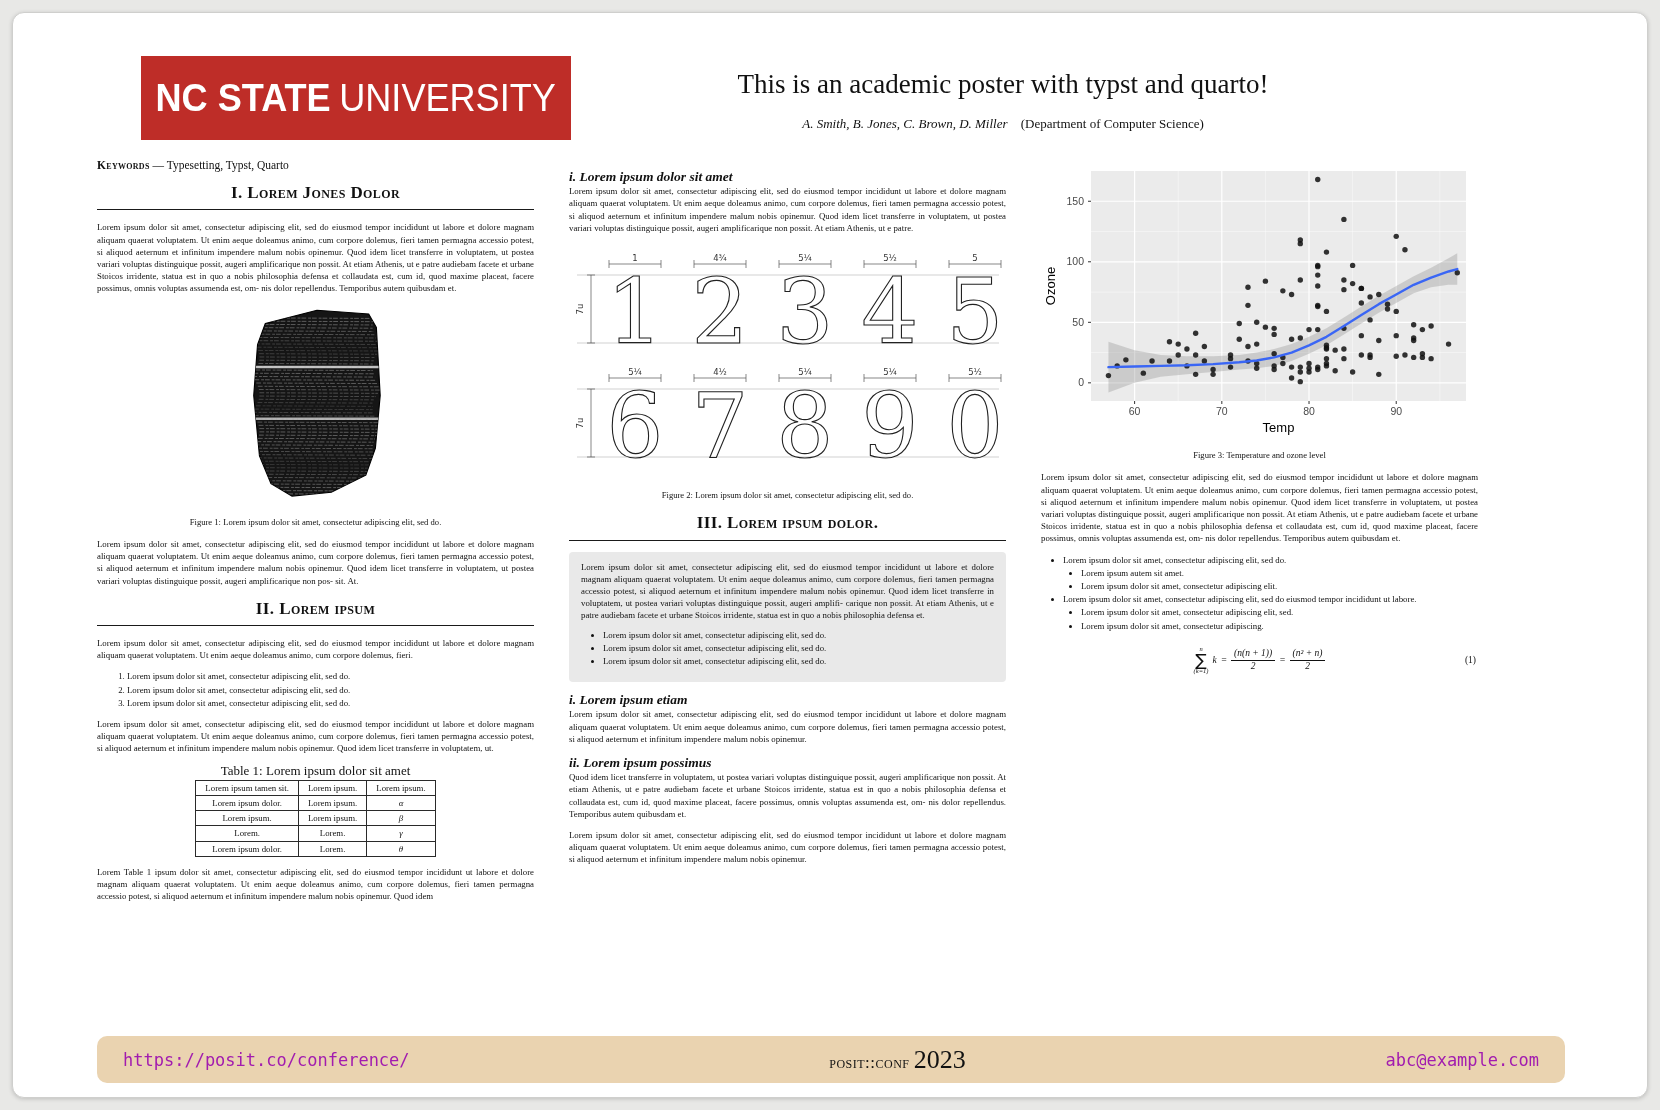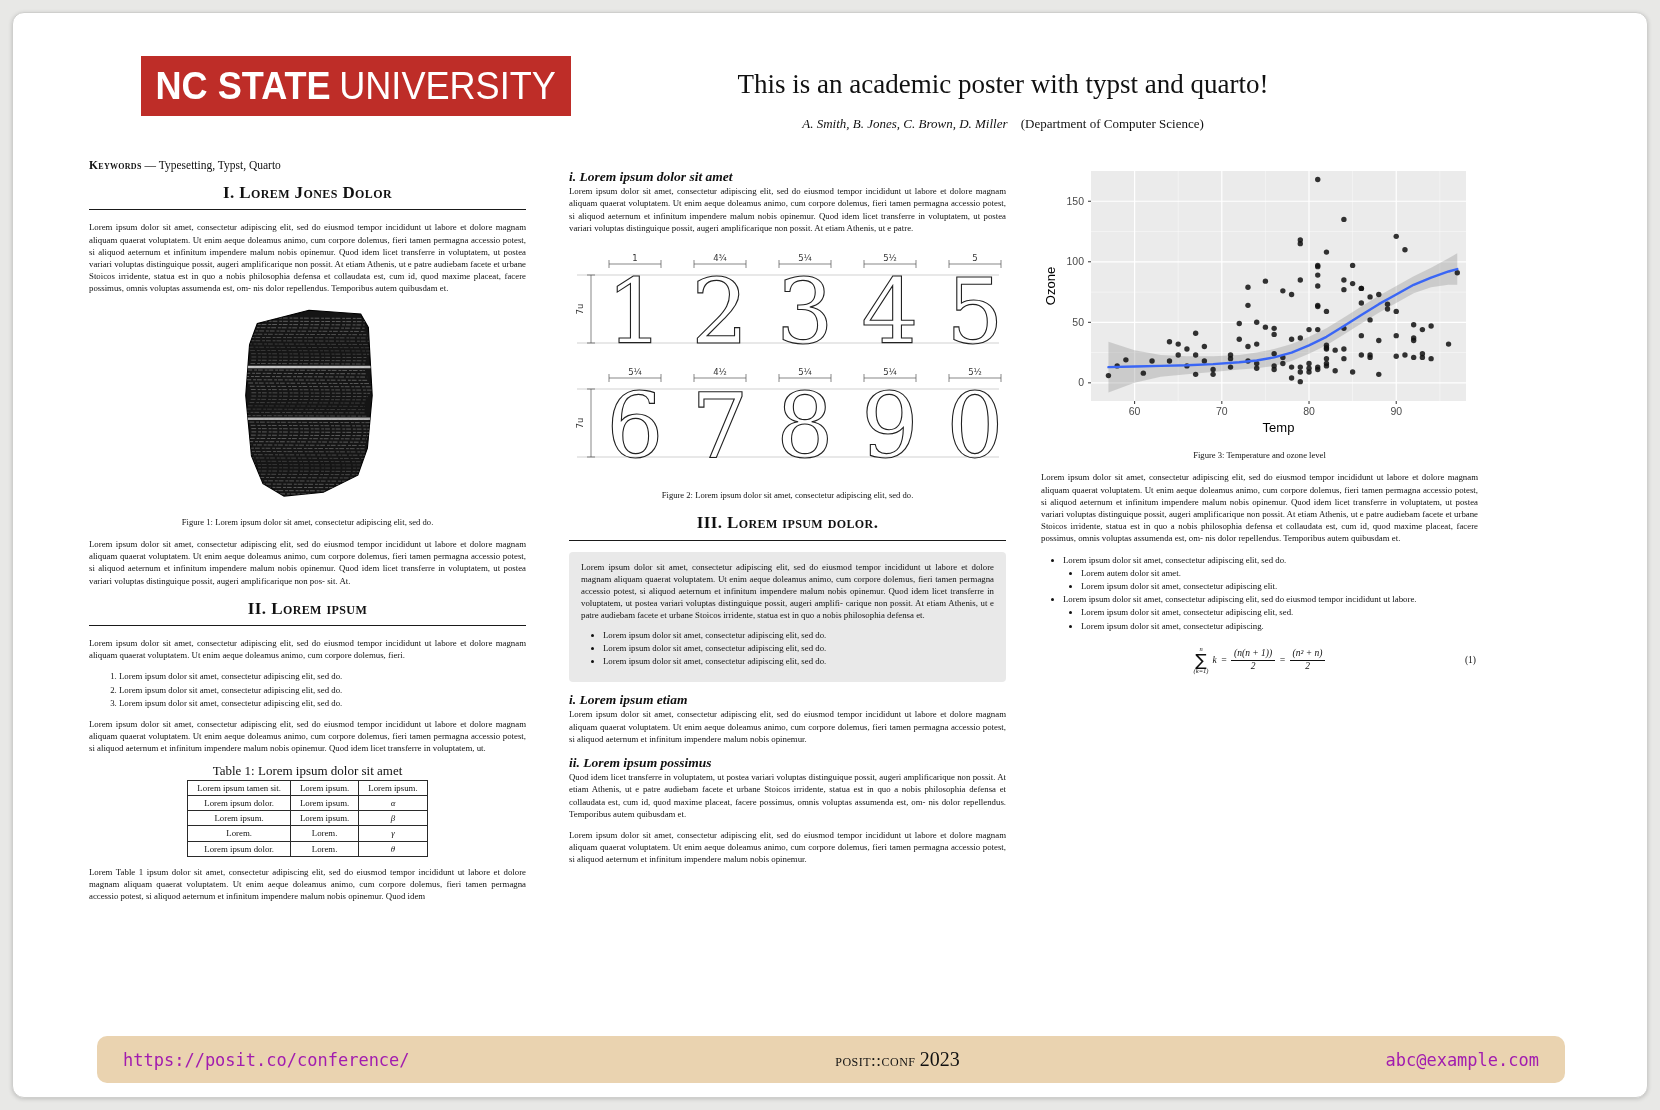--- a/index.html
+++ b/index.html
@@ -10,37 +10,37 @@
     color:#111;
   }
   .poster {
     position:absolute; left:12px; top:12px; width:1634px; height:1084px;
     background:#ffffff; border:1px solid #cfcfcd; border-radius:12px;
     box-shadow:0 1px 4px rgba(0,0,0,.18);
     overflow:hidden;
   }
   
   .logo {
-    position:absolute; left:128px; top:43px; width:430px; height:60px;
+    position:absolute; left:128px; top:43px; width:430px; height:84px;
     display:flex; align-items:center; justify-content:center;
   }
   .logo-text {
     font-family:"Liberation Sans", sans-serif; color:#fff; font-size:38px;
     transform:scaleX(.95); white-space:nowrap; letter-spacing:0;
   }
   .logo-bold { font-weight:bold; }
   .logo-light { font-weight:normal; margin-left:9px; }
   .header-text { position:absolute; left:560px; top:40px; width:860px; text-align:center; }
   .poster-title { font-size:27px; font-weight:normal; margin:16px; }
   .poster-authors { font-size:13px; margin-top:14px; }
   .poster-authors .authors { font-style:italic; }
   .poster-authors .affil { font-style:normal; margin-left:10px; }
   
   .col { position:absolute; top:146px; width:437px; font-size:8.8px; line-height:12.2px; }
-  .col1 { left:76px; }  .col2 { left:556px; }  .col3 { left:1028px; }
+  .col1 { left:84px; }  .col2 { left:556px; }  .col3 { left:1028px; }
   p { margin:0 0 9px 0; text-align:justify; }
   .kw { font-size:11.5px; margin-bottom:14px; text-align:left; }
   .kw-label { font-variant:small-caps; font-weight:bold; letter-spacing:.3px; }
   h2.section {
     text-align:center; font-variant:small-caps; font-weight:600; font-size:17px;
     letter-spacing:.4px; margin:16px 0 10px 0;
   }
   .rule { border:none; border-top:1.4px solid #1a1a1a; margin:0 0 11px 0; }
   h3.subsection { font-size:13.5px; font-style:italic; font-weight:bold; margin:12px 0 2px 0; }
   .caption { text-align:center; font-size:8.6px; margin:5px 0 10px 0; }
@@ -76,21 +76,21 @@
   .eq-tag { position:absolute; right:2px; top:50%; transform:translateY(-50%); font-style:normal; }
   
   .footer {
     position:absolute; left:84px; top:1023px; width:1468px; height:47px;
     border-radius:10px; display:flex; align-items:center; justify-content:space-between;
     padding:0 26px; box-sizing:border-box;
   }
   .footer .mono { font-family:"DejaVu Sans Mono", monospace; font-size:17px; color:#a21caf; text-decoration:none; }
   .footer-center { font-size:17px; }
   .footer-center .brand { font-variant:small-caps; letter-spacing:.5px; }
-  .footer-center .year { font-size:20px; }
+  .footer-center .year { font-size:26px; }
   svg text { user-select:none; }
 </style>
 </head>
 <body style="background: rgb(232, 232, 230);">
 
 <div class="poster">
 
   <div class="logo" id="logo-box" style="background: rgb(190, 45, 40);">
     <div class="logo-text">
       <span class="logo-bold">NC STATE</span><span class="logo-light">UNIVERSITY</span>
@@ -468,21 +468,21 @@
           <text x="237.5" y="271" font-size="13" font-family="Liberation Sans, sans-serif" fill="#000" text-anchor="middle">Temp</text>
           <text x="14" y="125" font-size="13" font-family="Liberation Sans, sans-serif" fill="#000" text-anchor="middle" transform="rotate(-90 14 125)">Ozone</text>
         </svg>
     </div>
     <div class="caption">Figure 3:  Temperature and ozone level</div>
     <p>Lorem ipsum dolor sit amet, consectetur adipiscing elit, sed do eiusmod tempor incididunt ut labore et dolore magnam aliquam quaerat voluptatem. Ut enim aeque doleamus animo, cum corpore dolemus, fieri tamen permagna accessio potest, si aliquod aeternum et infinitum impendere malum nobis opinemur. Quod idem licet transferre in voluptatem, ut postea variari voluptas distinguique possit, augeri amplificarique non possit. At etiam Athenis, ut e patre audiebam facete et urbane Stoicos irridente, statua est in quo a nobis philosophia defensa et collaudata est, cum id, quod maxime placeat, facere possimus, omnis voluptas assumenda est, om- nis dolor repellendus. Temporibus autem quibusdam et.</p>
     <ul class="bullets">
       <li>
         <span>Lorem ipsum dolor sit amet, consectetur adipiscing elit, sed do.</span>
         <ul class="inner">
-          <li>Lorem autem dolor sit amet.</li>
+          <li>Lorem ipsum autem sit amet.</li>
           <li>Lorem ipsum dolor sit amet, consectetur adipiscing elit.</li>
         </ul>
       </li>
       <li>
         <span>Lorem ipsum dolor sit amet, consectetur adipiscing elit, sed do eiusmod tempor incididunt ut labore.</span>
         <ul class="inner">
           <li>Lorem ipsum dolor sit amet, consectetur adipiscing elit, sed.</li>
           <li>Lorem ipsum dolor sit amet, consectetur adipiscing.</li>
         </ul>
       </li>

